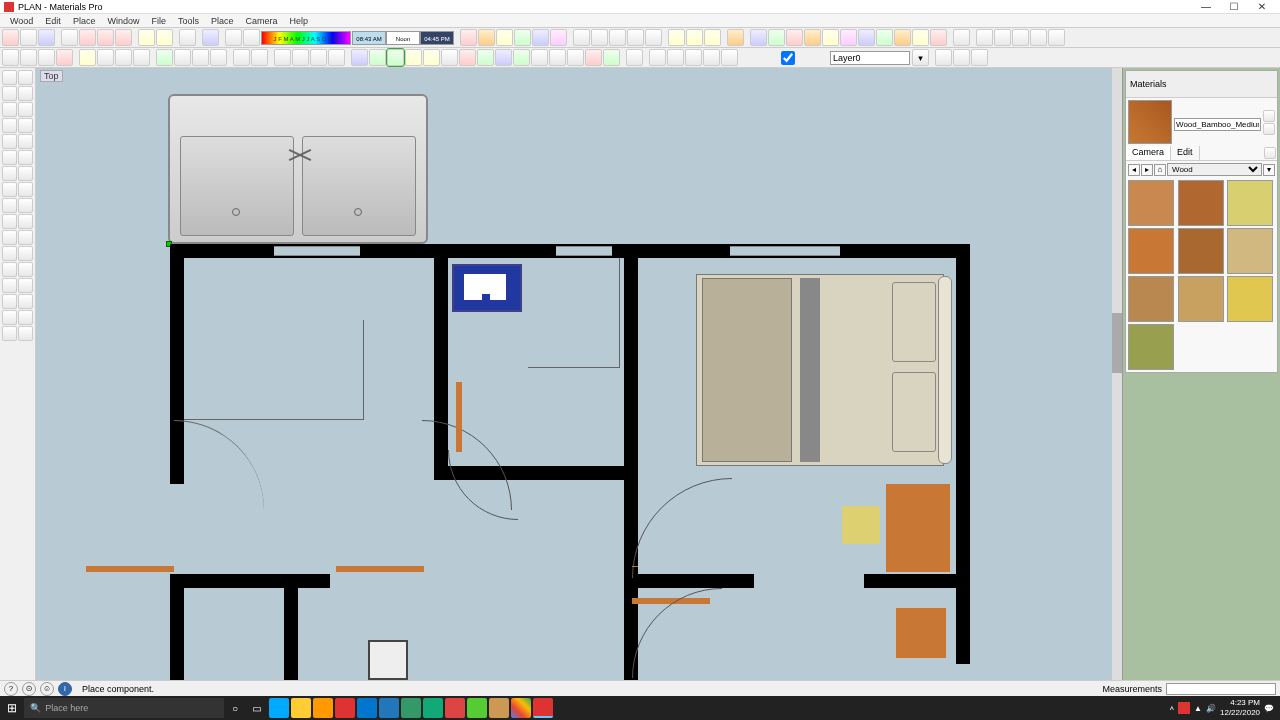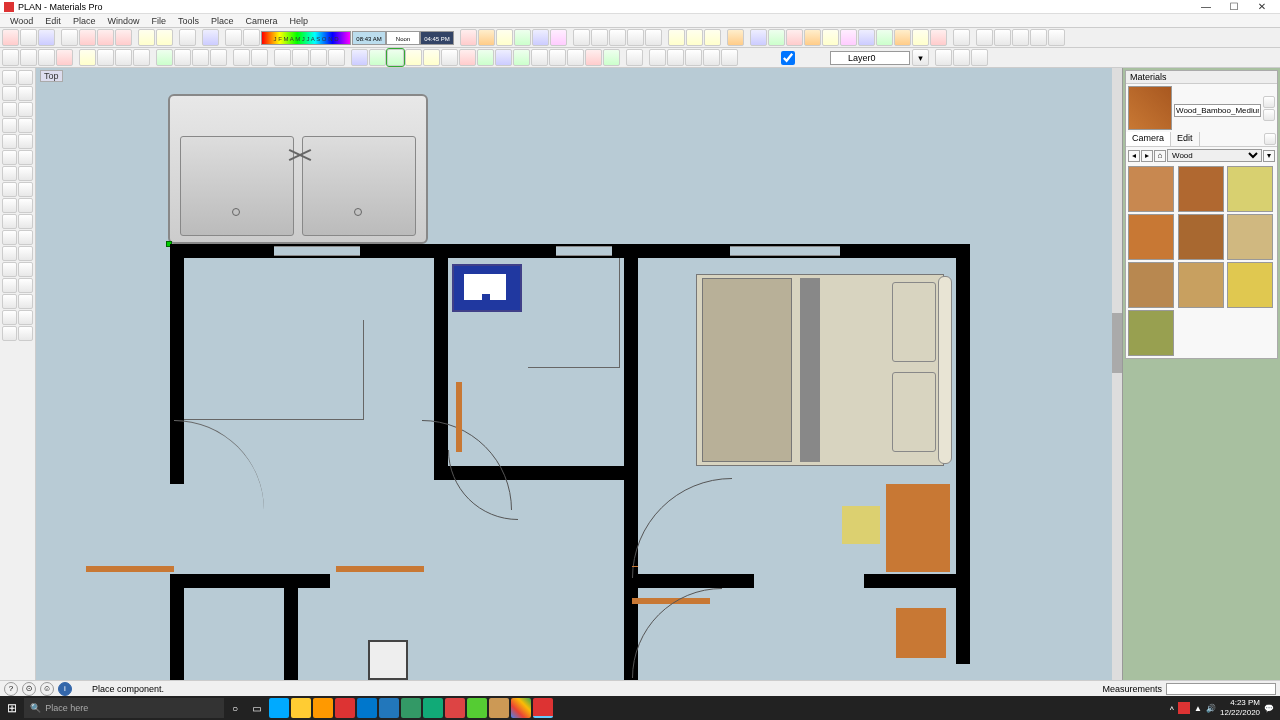--- a/index.html
+++ b/index.html
@@ -19,30 +19,30 @@
 .tbtn.o { background: linear-gradient(#fec,#fc8); }
 .tbtn.p { background: linear-gradient(#fef,#fcf); }
 .tsep { width: 4px; }
 .grad-bar { width: 90px; height: 14px; background: linear-gradient(90deg,#f00,#ff0,#0f0,#0ff,#00f,#f0f); border: 1px solid #999; font-size: 6px; color: #333; text-align: center; line-height: 14px; }
 .time-block { display: flex; gap: 0; }
 .time-cell { width: 34px; height: 14px; border: 1px solid #999; font-size: 6px; text-align: center; line-height: 14px; }
 .time-cell.a { background: #bde; }
 .time-cell.b { background: #fff; }
 .time-cell.c { background: #346; color: #fff; }
 .layer-box { display: flex; align-items: center; gap: 2px; margin-left: 4px; }
-.layer-box input { width: 80px; height: 14px; font-size: 9px; padding: 0 17px; border: 1px solid #999; }
+.layer-box input { width: 80px; height: 14px; font-size: 9px; padding: 0 2px; border: 1px solid #999; }
 .main-row { display: flex; height: 612px; }
 .left-tools { width: 36px; background: #f0f0f0; border-right: 1px solid #ccc; display: flex; flex-direction: column; padding: 2px; gap: 1px; }
 .tool-pair { display: flex; gap: 1px; }
 .ltool { width: 15px; height: 15px; background: linear-gradient(#fff,#e8e8e8); border: 1px solid #ccc; border-radius: 2px; }
 .viewport { flex: 1; position: relative; background: #b8cbd5; overflow: hidden; }
 .view-label { position: absolute; top: 2px; left: 4px; font-size: 9px; color: #333; background: #dde; border: 1px solid #aaa; padding: 0 3px; z-index: 10; }
 .right-panel { width: 158px; background: #a8c0a0; border-left: 1px solid #999; display: flex; flex-direction: column; }
 .mat-panel { margin: 2px; background: #f8f8f8; border: 1px solid #aaa; }
-.mat-title { font-size: 9px; padding: 1px 4px; background: #eee; border-bottom: 1px solid #ccc; }
+.mat-title { font-size: 9px; padding: 8px 4px; background: #eee; border-bottom: 1px solid #ccc; }
 .mat-preview { display: flex; padding: 2px; gap: 2px; align-items: center; }
 .mat-swatch { width: 44px; height: 44px; background: linear-gradient(45deg,#c87834,#a85820); border: 1px solid #999; }
 .mat-name { flex: 1; }
 .mat-name input { width: 100%; font-size: 8px; border: 1px solid #999; padding: 1px; }
 .mat-tabs { display: flex; font-size: 9px; border-bottom: 1px solid #ccc; }
 .mat-tab { padding: 1px 6px; border-right: 1px solid #ccc; }
 .mat-tab.active { background: #fff; }
 .mat-cat { display: flex; padding: 2px; gap: 1px; align-items: center; }
 .mat-cat select { flex: 1; font-size: 8px; border: 1px solid #999; }
 .mat-cat .nav { width: 12px; height: 12px; border: 1px solid #999; font-size: 8px; text-align: center; line-height: 10px; }
@@ -415,21 +415,21 @@
         </div>
     </div>
   </div>
 </div>
 
 <div class="statusbar">
   <div class="status-icon">?</div>
   <div class="status-icon">⊙</div>
   <div class="status-icon">☺</div>
   <div class="status-icon" style="background:#36a;color:#fff;border-color:#36a;">i</div>
-  <span style="margin-left:16px;">Place component.</span>
+  <span style="margin-left:6px;">Place component.</span>
   <div class="spacer"></div>
   <span>Measurements</span>
   <input type="text" style="width: 110px; height: 12px; margin-left: 4px; font-size: 9px; border: 1px solid rgb(153, 153, 153);">
 </div>
 
 <div class="taskbar">
   <div class="start">⊞</div>
   <div class="search">
     <span>🔍</span>
     <span>Place here</span>

